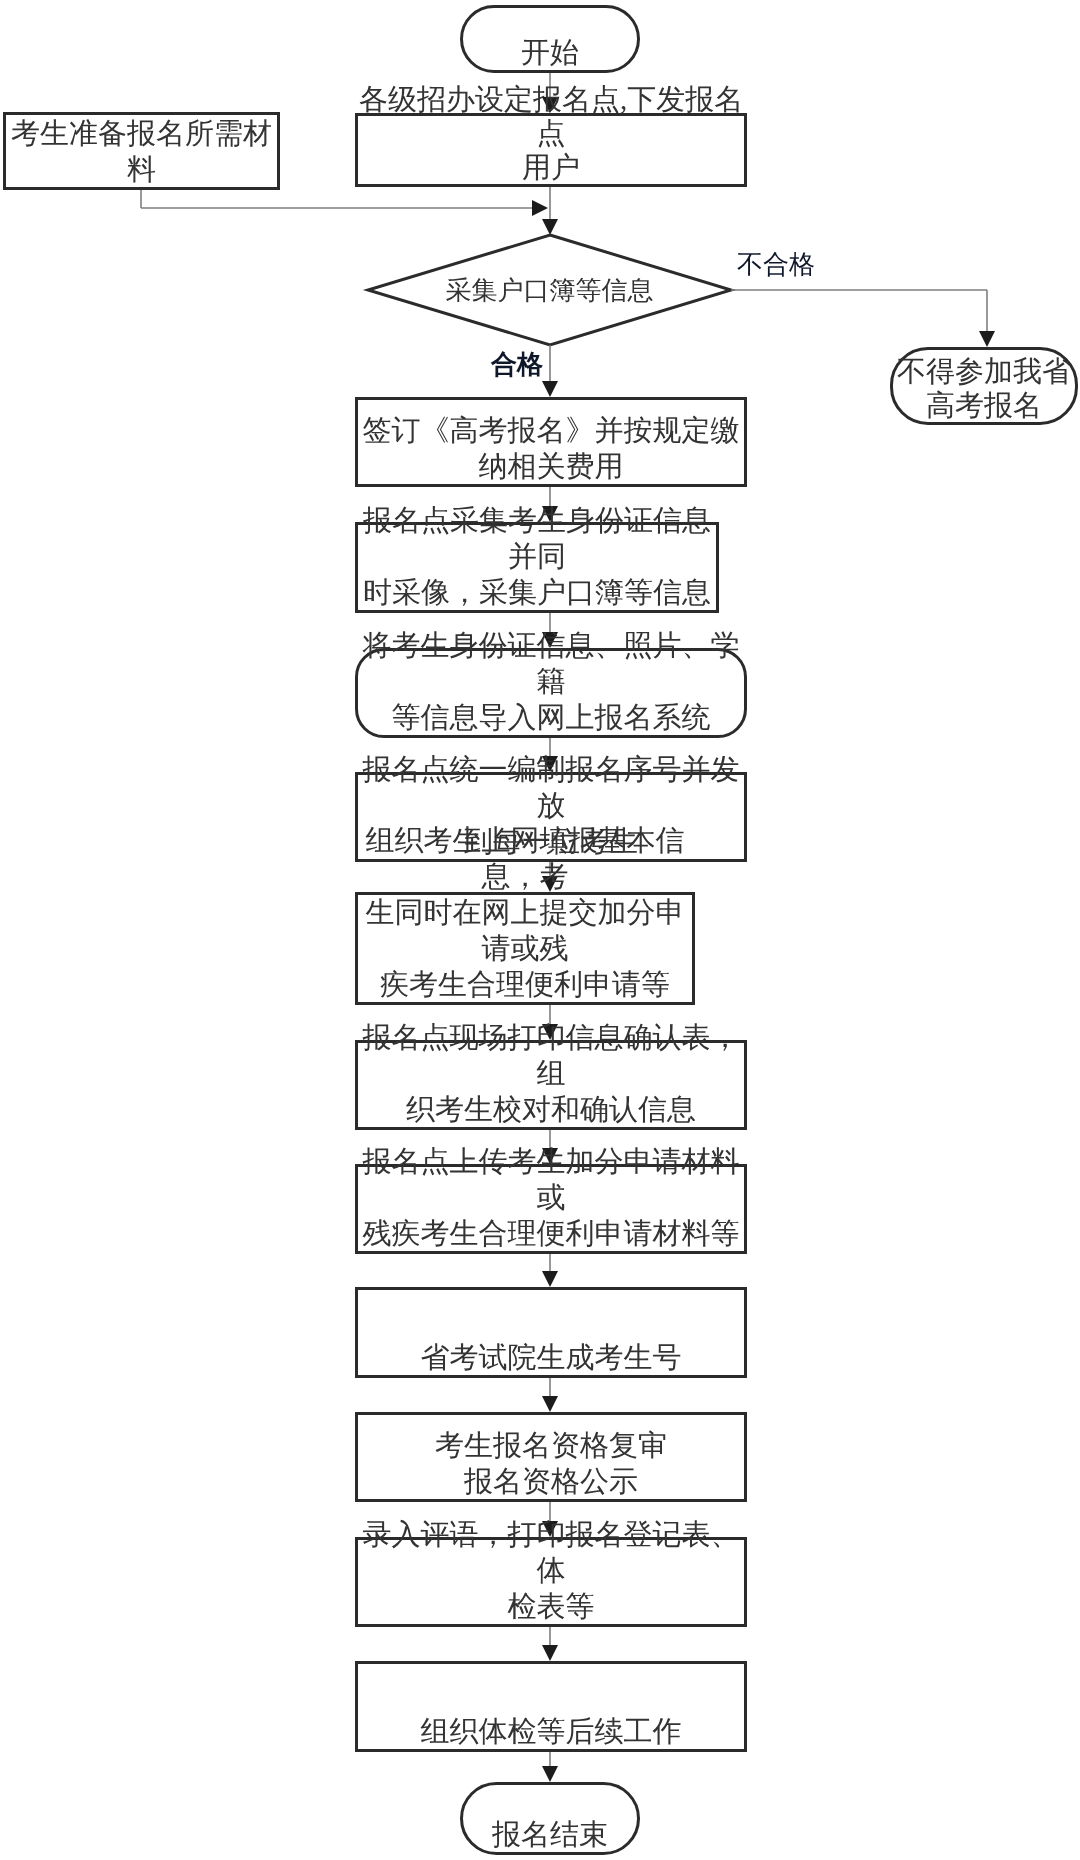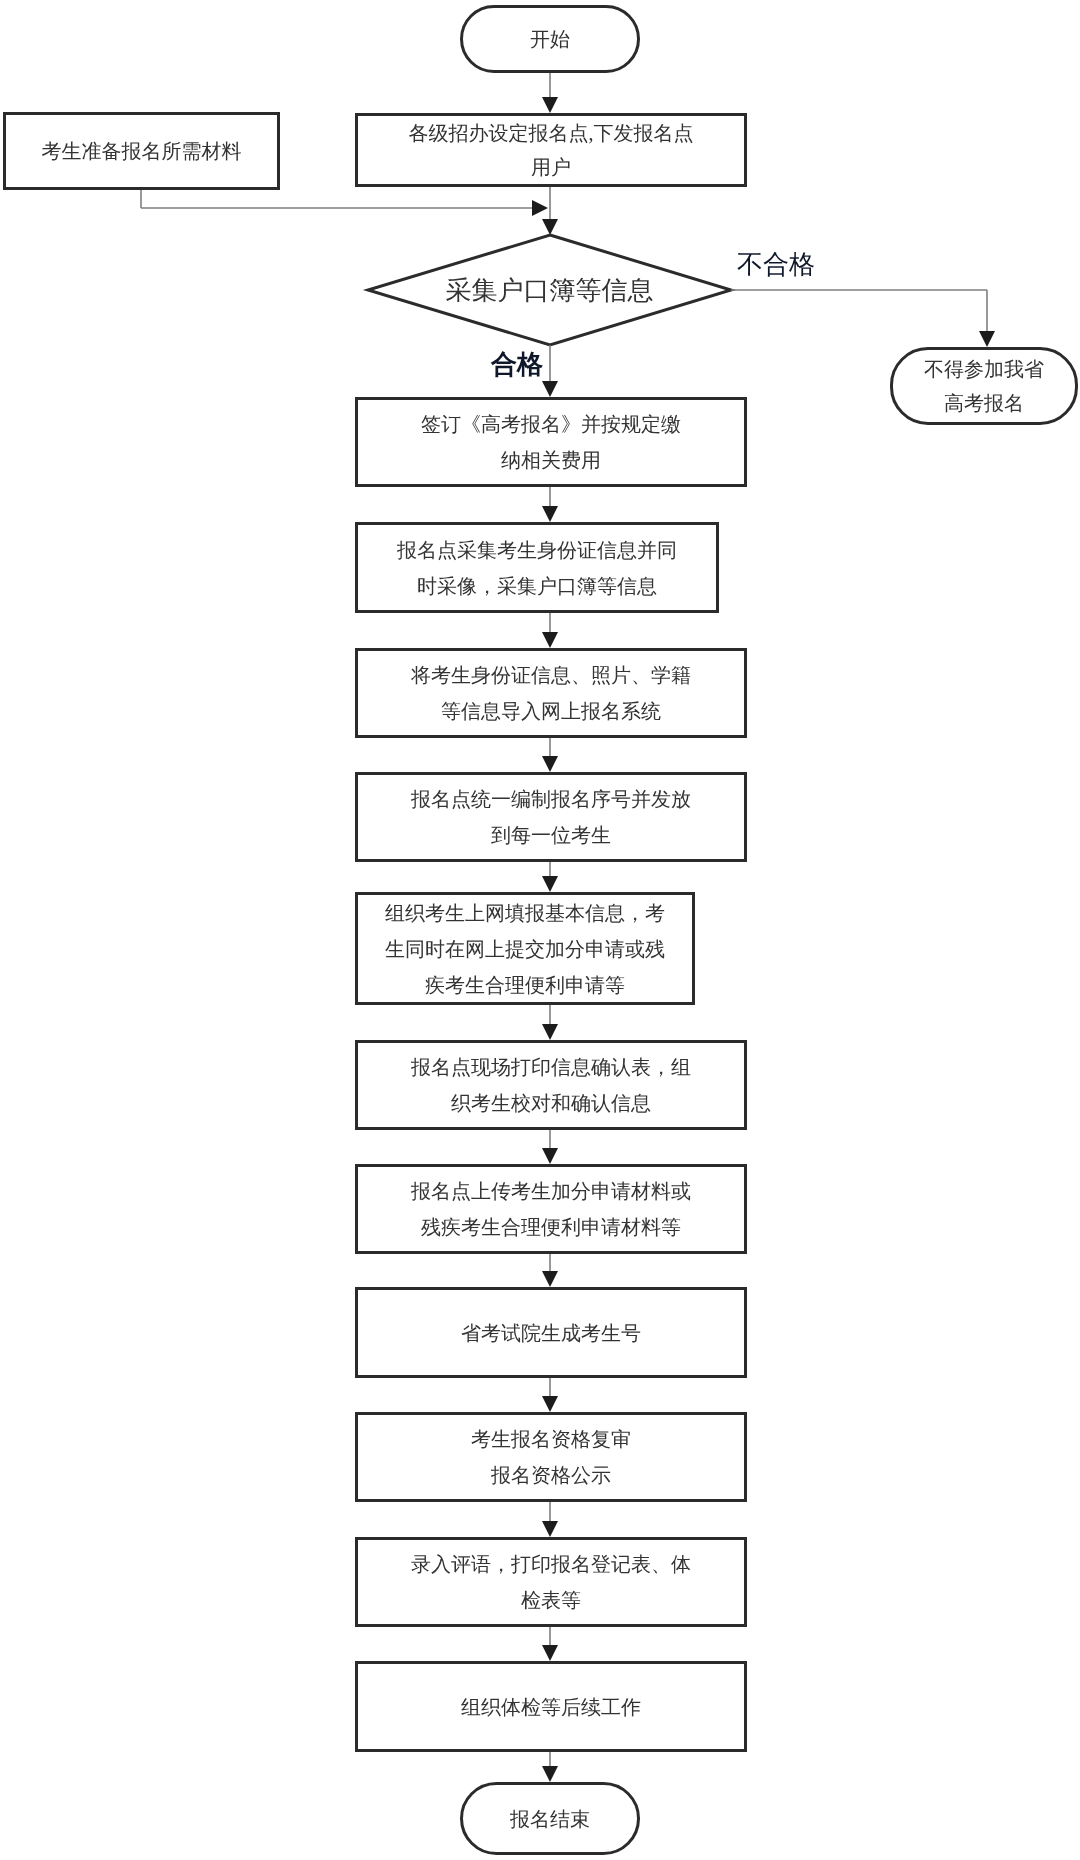--- a/index.html
+++ b/index.html
@@ -4,22 +4,22 @@
 <style>
   html,body{margin:0;padding:0;background:#ffffff;}
   .canvas{
     position:relative;width:1080px;height:1860px;background:#ffffff;
     font-family:"Liberation Serif","DejaVu Serif",serif;color:#333333;
     overflow:hidden;
   }
   svg.connectors{position:absolute;left:0;top:0;z-index:1;}
   .node{
     position:absolute;z-index:2;box-sizing:border-box;background:#ffffff;
-    display:flex;flex-direction:column;justify-content:center;align-items:center;
-    text-align:center;font-size:20px;line-height:36px;color:#333333;
+    display:flex;flex-direction:column;justify-content:flex-end;align-items:center;
+    text-align:center;font-size:29px;line-height:36px;color:#333333;
   }
   .box{border:3px solid #2b2b2b;}
   .oval{border:3px solid #2b2b2b;}
   .diamond-label{
     position:absolute;z-index:2;display:flex;justify-content:center;align-items:center;
     font-size:26px;color:#333333;background:transparent;
   }
   .branch-label{
     position:absolute;z-index:2;font-size:26px;color:#0f172a;white-space:nowrap;
   }
@@ -130,21 +130,21 @@
   <div class="node box" style="left:355px;top:397px;width:392px;height:90px;">
     <span>签订《高考报名》并按规定缴</span>
     <span>纳相关费用</span>
   </div>
 
   <div class="node box" style="left:355px;top:522px;width:364px;height:91px;">
     <span>报名点采集考生身份证信息并同</span>
     <span>时采像，采集户口簿等信息</span>
   </div>
 
-  <div class="node box" style="left:355px;top:648px;width:392px;height:90px;">
+  <div class="node box" style="left:355px;top:648px;width:392px;height:90px;border-radius:29px;">
     <span>将考生身份证信息、照片、学籍</span>
     <span>等信息导入网上报名系统</span>
   </div>
 
   <div class="node box" style="left:355px;top:772px;width:392px;height:90px;">
     <span>报名点统一编制报名序号并发放</span>
     <span>到每一位考生</span>
   </div>
 
   <div class="node box" style="left:355px;top:892px;width:340px;height:113px;">

